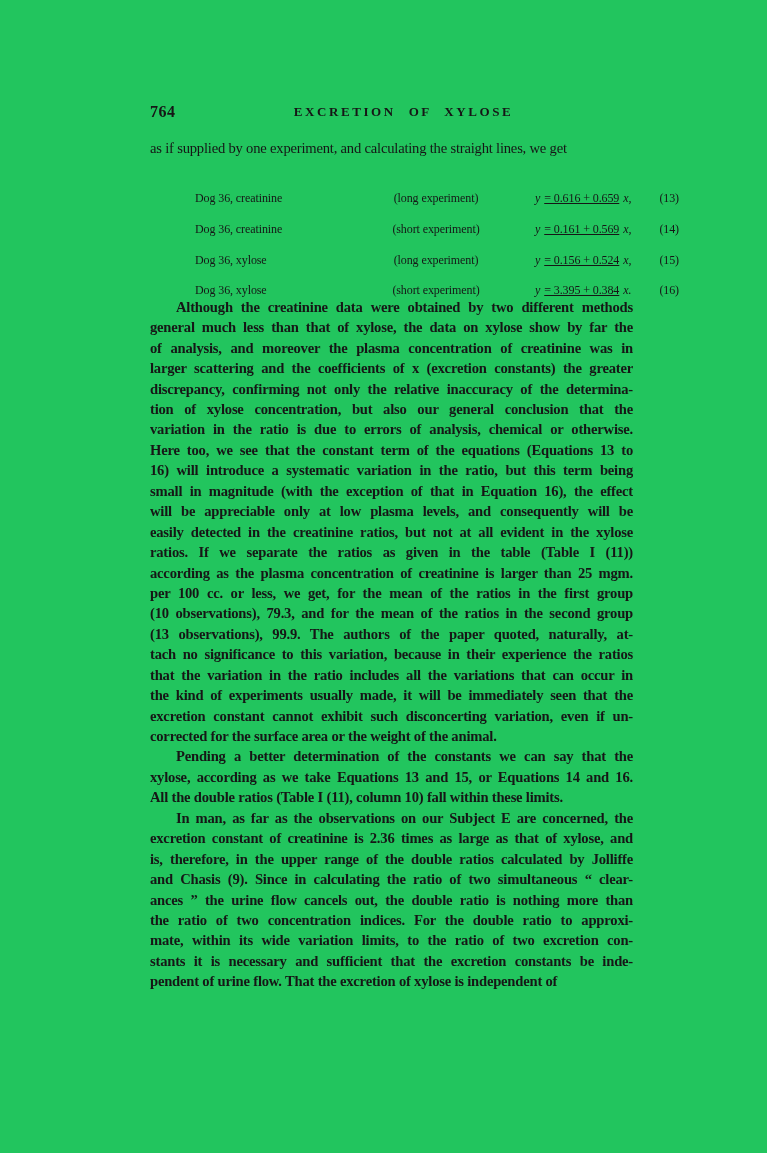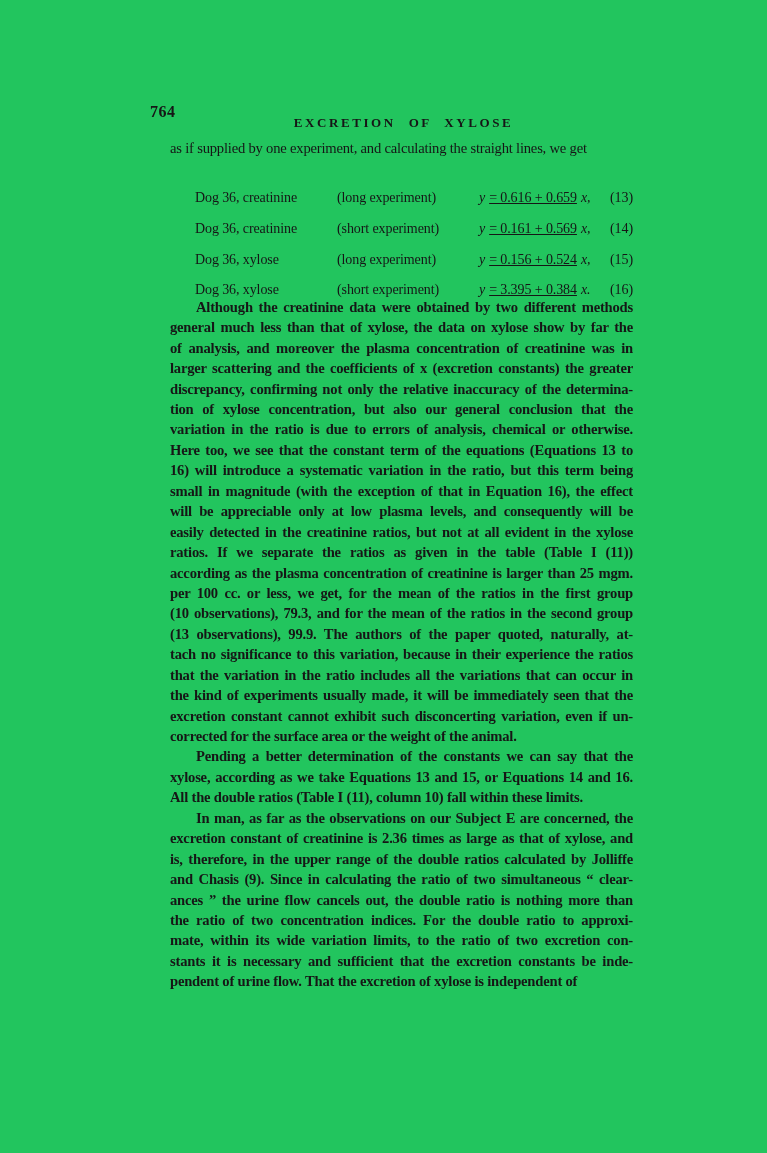--- a/index.html
+++ b/index.html
@@ -10,42 +10,42 @@
     color:#161616;
     font-family:"Liberation Serif","DejaVu Serif",serif;
     overflow:hidden;
   }
   .content { position:absolute; left:150px; top:103px; width:483px; }
 
   
   .header { position:relative; height:20px; }
   .page-number { font-size:16px; font-weight:bold; letter-spacing:0.5px; }
   .running-title {
-    position:absolute; top:12px; left:calc(50% + 12px); transform:translateX(-50%);
+    position:absolute; top:1px; left:calc(50% + 12px); transform:translateX(-50%);
     font-size:13px; font-weight:bold; letter-spacing:2.6px; word-spacing:7px;
     white-space:nowrap;
   }
 
   
   .intro { margin-top:15px; }
   .line {
     height:20.45px; line-height:20.45px;
     font-size:14.6px; letter-spacing:-0.2px;
     white-space:nowrap; overflow:hidden;
-    text-align:justify; text-align-last:justify;margin-left:20px;
+    text-align:justify; text-align-last:justify;
   }
   .line.last { text-align-last:left; }
   .line.first { text-indent:26px; }
 
   
   .equations { margin-top:9px; padding-left:45px; }
   .eq-row { display:flex; align-items:baseline; height:30.6px; line-height:30.6px;
-            font-size:14px; letter-spacing:-0.1px; white-space:nowrap; }
+            font-size:12px; letter-spacing:-0.1px; white-space:nowrap;gap:28px; }
   .eq-subject { width:142px; flex:none; }
-  .eq-cond    { width:142px; flex:none; }
+  .eq-cond    { width:142px; flex:none;text-align:center; }
   .eq-formula { flex:none; }
   .var { font-style:italic; }
   .eq-rhs { margin:13px 4px;text-decoration:underline; }
   .eq-num { margin-left:auto; flex:none;margin-top:16px; }
 
   .paragraphs { margin-top:7px;font-weight:bold; }
   .paragraph { margin:0; }
 </style>
 </head>
 <body>

